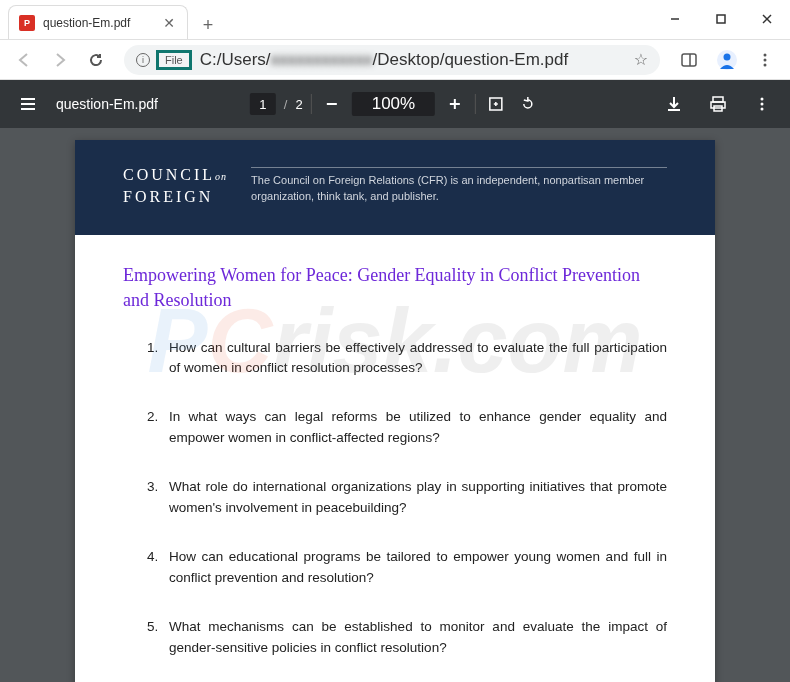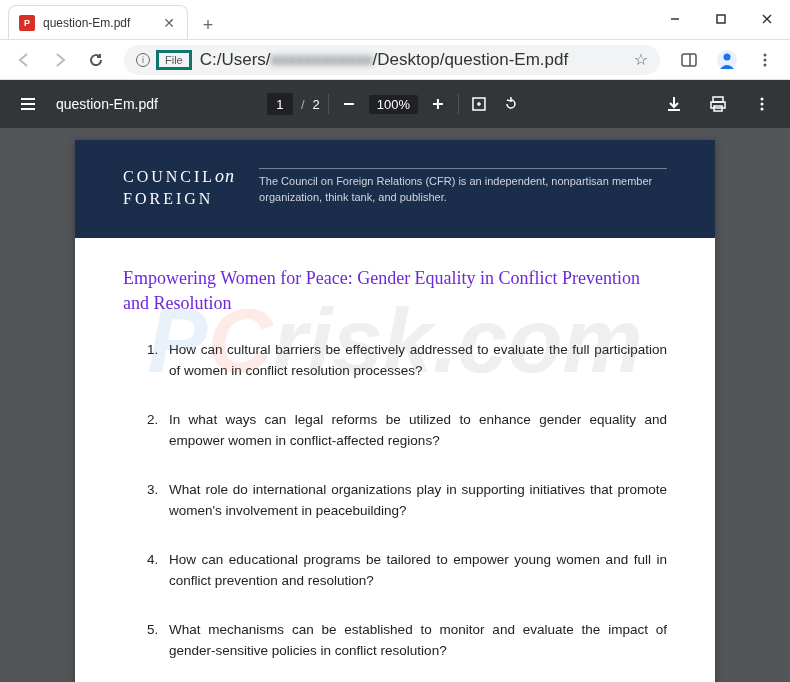--- a/index.html
+++ b/index.html
@@ -26,29 +26,29 @@
 .tb-icon { width: 34px; height: 34px; display: flex; align-items: center; justify-content: center; cursor: pointer; }
 
 .pdf-toolbar { height: 48px; background: #323639; display: flex; align-items: center; padding: 0 16px; color: #fff; gap: 16px; }
 .menu-icon { cursor: pointer; }
 .pdf-title { font-size: 14px; margin-right: auto; }
 .pdf-toolbar-center { display: flex; align-items: center; gap: 8px; position: absolute; left: 50%; transform: translateX(-50%); }
 .page-input { width: 26px; height: 22px; background: #202124; border: none; color: #fff; text-align: center; font-size: 13px; border-radius: 2px; }
 .page-sep { color: #aaa; font-size: 13px; }
 .page-total { color: #fff; font-size: 13px; }
 .pdf-divider { width: 1px; height: 20px; background: #555; }
-.zoom-level { background: #202124; padding: 2px 8px; border-radius: 2px; font-size: 13px; }
+.zoom-level { background: #202124; padding: 2px 20px; border-radius: 2px; font-size: 17px; }
 .pdf-tb-btn { cursor: pointer; display: flex; align-items: center; justify-content: center; width: 24px; height: 24px; }
 .pdf-toolbar-right { display: flex; align-items: center; gap: 20px; margin-left: auto; }
 
 .viewer { height: calc(682px - 128px); background: #525659; overflow-y: scroll; position: relative; padding: 12px 0; }
 .page { width: 640px; background: #fff; margin: 0 auto; box-shadow: 0 2px 8px rgba(0,0,0,0.3); }
 .page-header { background: #1a2d4a; padding: 24px 48px 28px; display: flex; align-items: center; gap: 24px; }
 .logo-text { color: #fff; font-size: 16px; letter-spacing: 3px; line-height: 1.35; font-family: Georgia, serif; }
-.logo-text .on { font-style: italic; text-transform: lowercase; letter-spacing: 1px; font-size: 18px; }
+.logo-text .on { font-style: italic; text-transform: lowercase; letter-spacing: 1px; font-size: 10px; }
 .header-right { flex: 1; border-top: 1px solid rgba(255,255,255,0.4); padding-top: 4px; }
 .header-desc { color: #d0d5dd; font-size: 11px; line-height: 1.5; }
 .page-body { padding: 28px 48px 40px; }
 .doc-title { color: #6d28d9; font-size: 18px; font-family: Georgia, serif; line-height: 1.4; margin-bottom: 24px; }
 .questions { padding-left: 24px; }
 .question { display: flex; margin-bottom: 28px; font-size: 13.5px; line-height: 1.55; text-align: justify; color: #222; }
 .q-num { width: 22px; flex-shrink: 0; }
 .q-text { flex: 1; }
 
 .viewer::-webkit-scrollbar { width: 16px; }

